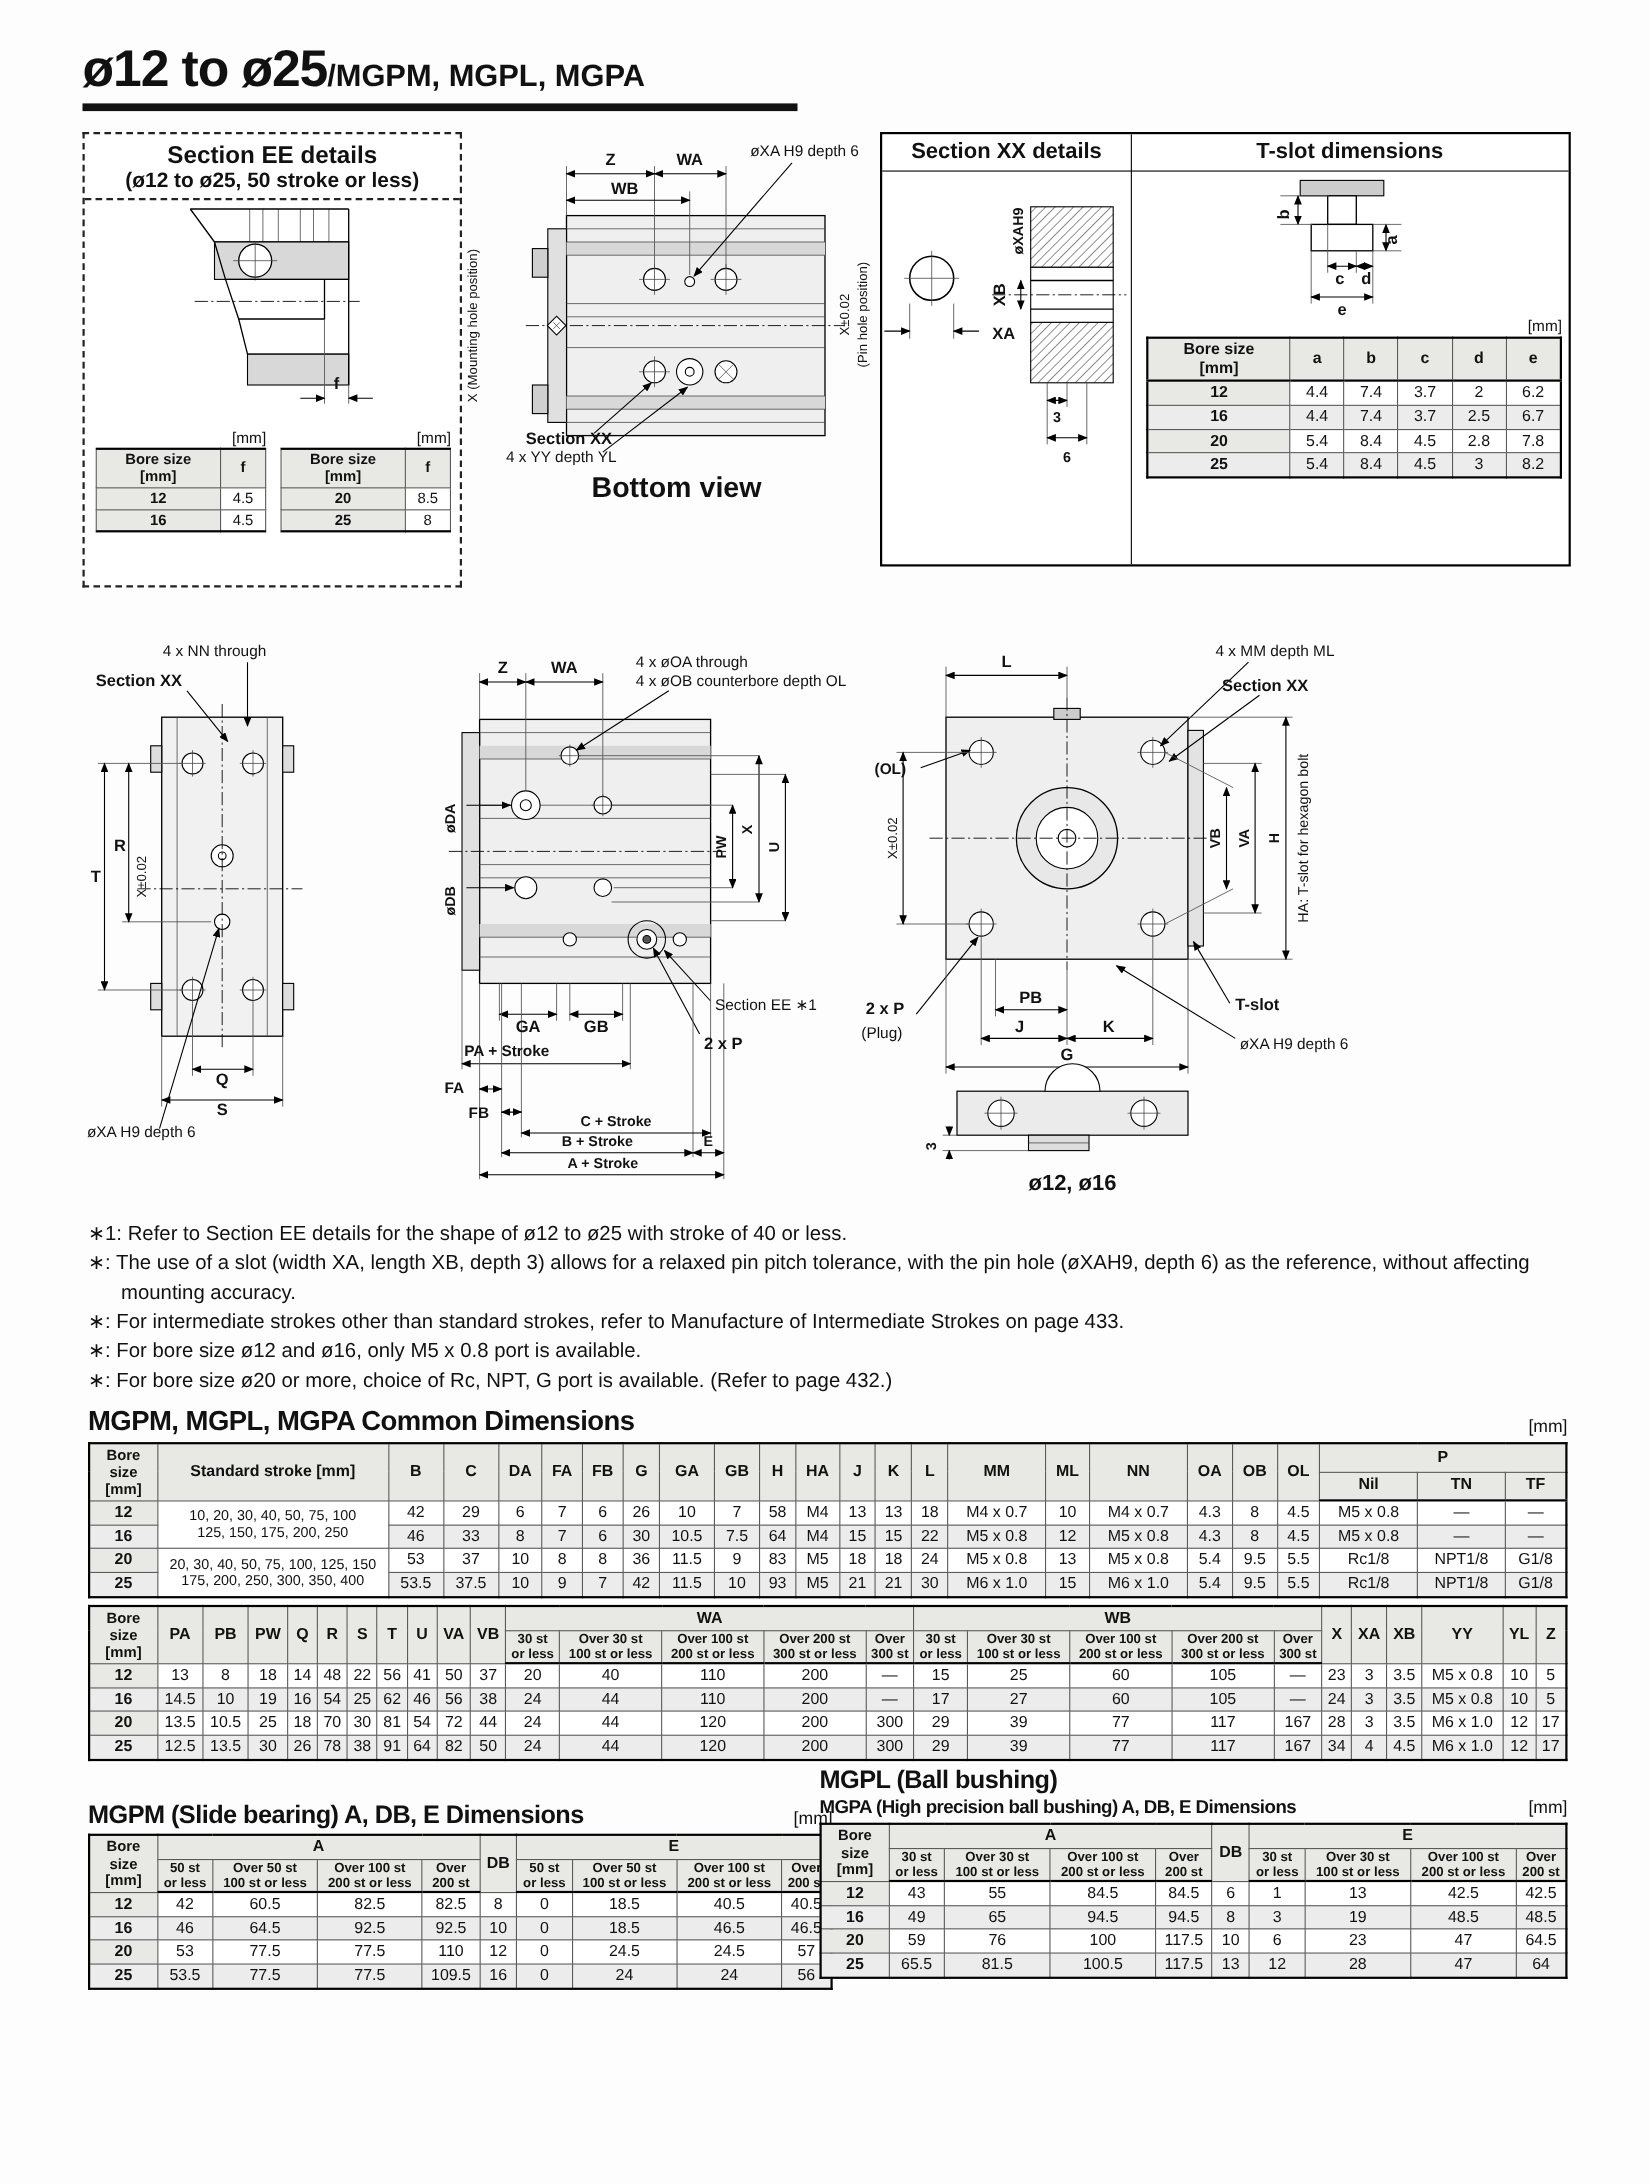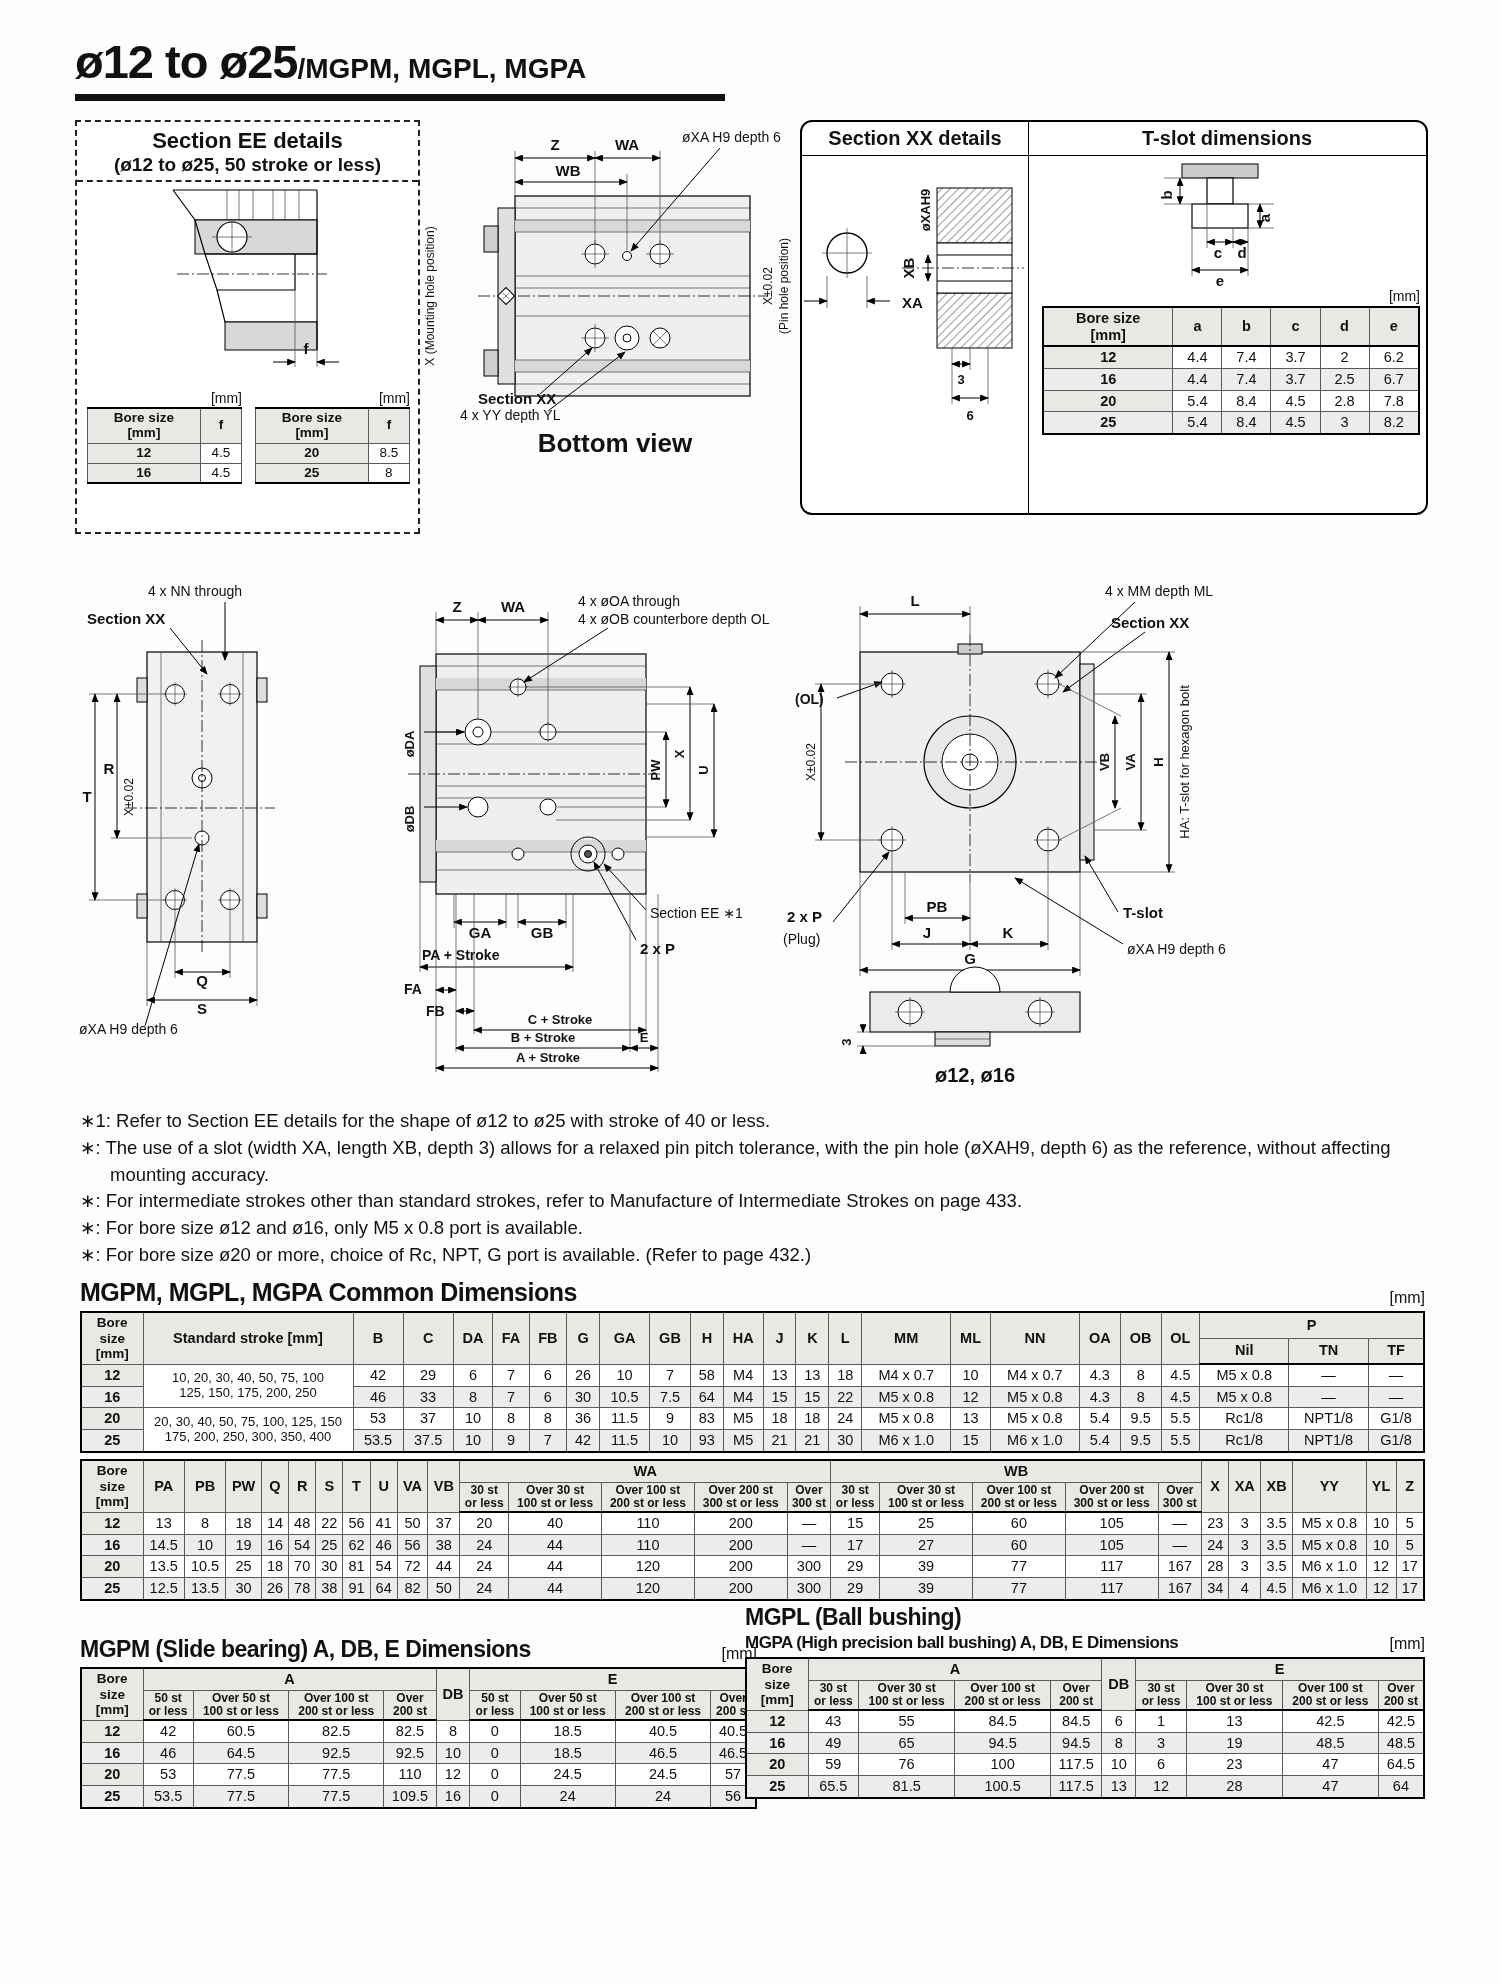--- a/index.html
+++ b/index.html
@@ -218,21 +218,21 @@
     <text x="148" y="50" class="dimb">WB</text>
     <text x="262" y="16" class="lab">øXA H9 depth 6</text>
     <text x="14" y="170" class="labs" transform="rotate(-90 14 170)">X (Mounting hole position)</text>
     <text x="352" y="160" class="labs" transform="rotate(-90 352 160)">X±0.02</text>
     <text x="368" y="160" class="labs" transform="rotate(-90 368 160)">(Pin hole position)</text>
     <text x="58" y="278" class="labb">Section XX</text>
     <text x="40" y="294" class="lab">4 x YY depth YL</text>
   </svg>
   <div class="abs caption" style="left:420px; top:428px; width:390px;">Bottom view</div>
 
-  <div class="abs xx-panel" style="left:800px; top:120px; width:628px; height:395px;border-radius:12px;">
+  <div class="abs xx-panel" style="left:800px; top:120px; width:628px; height:395px;">
     <div class="xx-head">
       <div class="cell" style="width:226px;">Section XX details</div>
       <div class="cell" style="flex:1;">T-slot dimensions</div>
     </div>
     <div class="xx-divider"></div>
 
     <svg style="position:absolute; left:0; top:36px;" width="226" height="276" viewBox="0 0 226 276">
       <defs>
         <marker id="arX" viewBox="0 0 10 8" refX="9" refY="4" markerWidth="9" markerHeight="7" orient="auto-start-reverse">
             <path d="M0,0L10,4L0,8z"></path>

